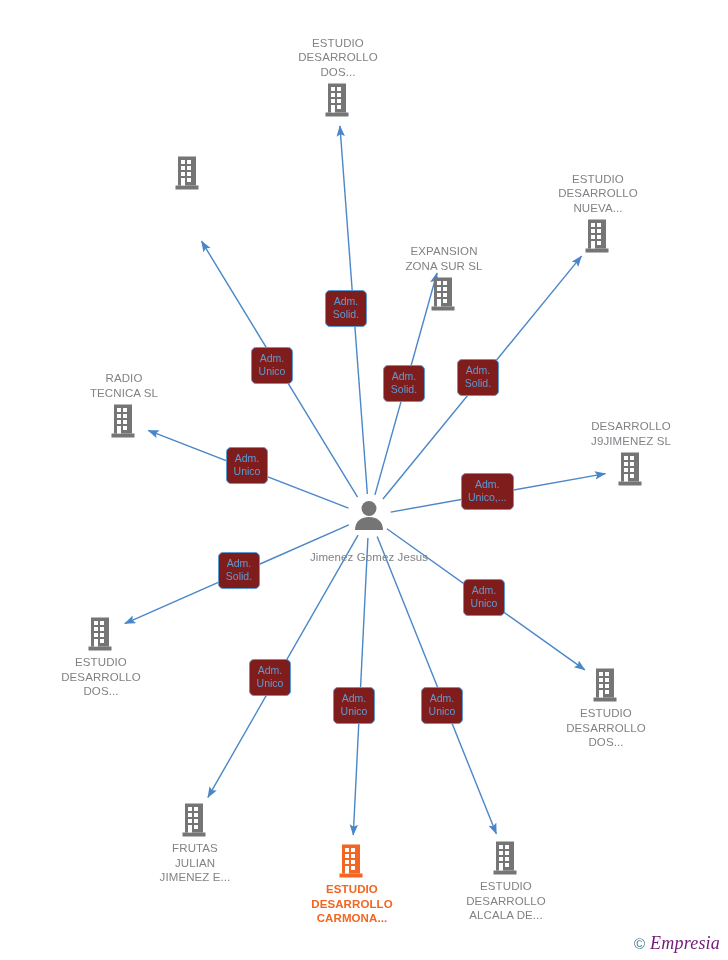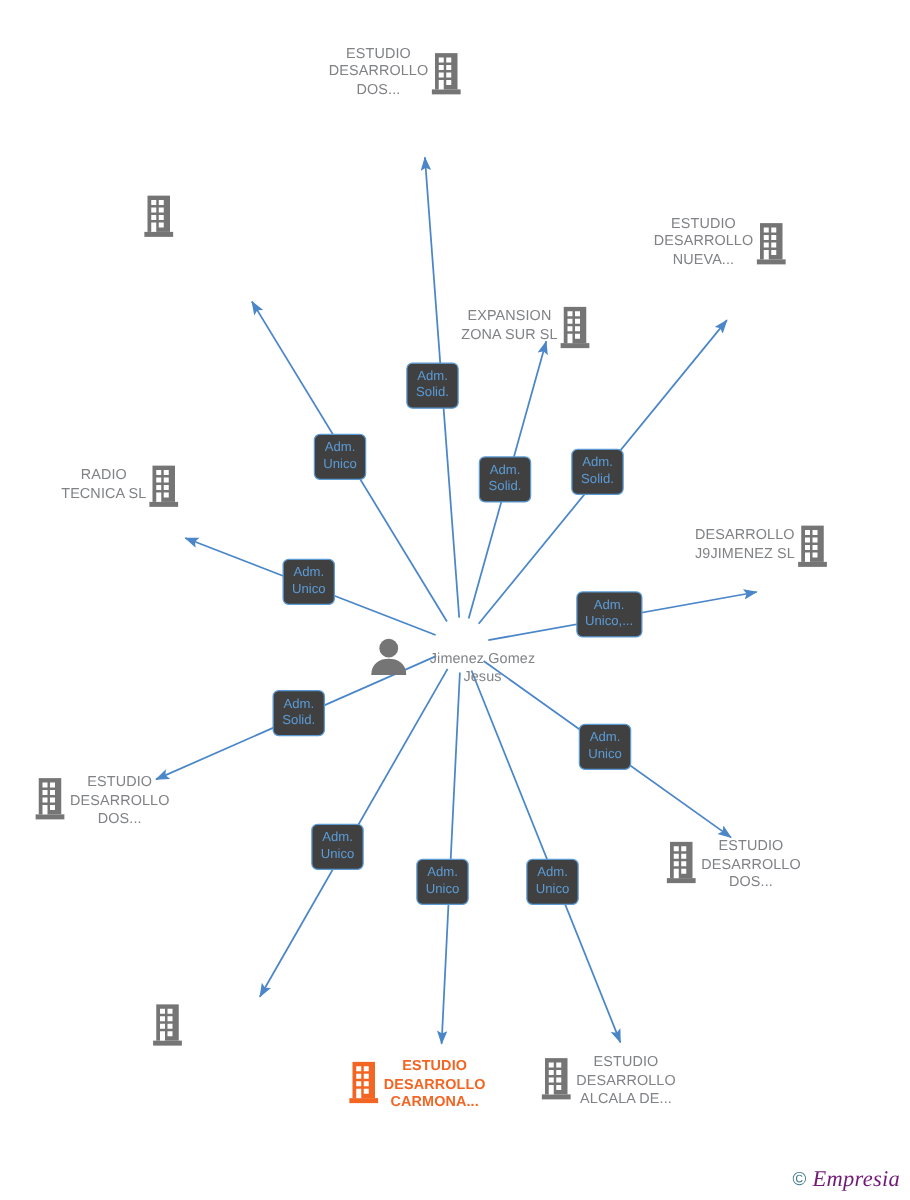--- a/index.html
+++ b/index.html
@@ -21,21 +21,21 @@
     position:absolute;left:0;top:0;
     width:728px;height:960px;
     pointer-events:none;
   }
   .node{
     position:absolute;
     width:150px;
     margin-left:-75px;
     text-align:center;
     display:flex;
-    flex-direction:row;
+    flex-direction:column;
     align-items:center;
   }
   .node .icon{display:block;line-height:0;}
   .node .label{
     font-size:11.5px;
     line-height:14.5px;
     color:#808285;
     letter-spacing:0.1px;
     white-space:pre-line;
   }
@@ -48,21 +48,21 @@
   .node.center .label{
     color:#808285;
     font-size:11.5px;
     margin-top:20px;
   }
   .edge-label{
     position:absolute;
     box-sizing:border-box;
     border:1.3px solid #5b9bd5;
     border-radius:5px;
-    background:#404040;
+    background:#7f1d1d;
     color:#5b9bd5;
     font-size:10.5px;
     line-height:13px;
     padding:4px 6px 5px 6px;
     text-align:center;
     white-space:pre-line;
     min-width:42px;
   }
   .watermark{
     position:absolute;
@@ -271,20 +271,23 @@
               <rect x="8" y="5" width="4" height="4"></rect>
               <rect x="14" y="5" width="4" height="4"></rect>
               <rect x="8" y="11" width="4" height="4"></rect>
               <rect x="14" y="11" width="4" height="4"></rect>
               <rect x="8" y="17" width="4" height="4"></rect>
               <rect x="14" y="17" width="4" height="4"></rect>
               <rect x="14" y="23" width="4" height="4"></rect>
             </g>
             <rect x="8" y="23" width="4" height="7.5" fill="#ffffff"></rect>
           </svg></span>
+        <span class="label">FRUTAS
+JULIAN
+JIMENEZ E...</span>
       </div>
       <div class="node label-bottom highlight" style="left: 352px; top: 843px;">
         <span class="icon"><svg width="30" height="36" viewBox="0 0 30 36" xmlns="http://www.w3.org/2000/svg">
             <rect x="5" y="1.5" width="18" height="29" fill="#f26522"></rect>
             <rect x="2.5" y="30.5" width="23" height="4" fill="#f26522"></rect>
             <g fill="#ffffff">
               <rect x="8" y="5" width="4" height="4"></rect>
               <rect x="14" y="5" width="4" height="4"></rect>
               <rect x="8" y="11" width="4" height="4"></rect>
               <rect x="14" y="11" width="4" height="4"></rect>

